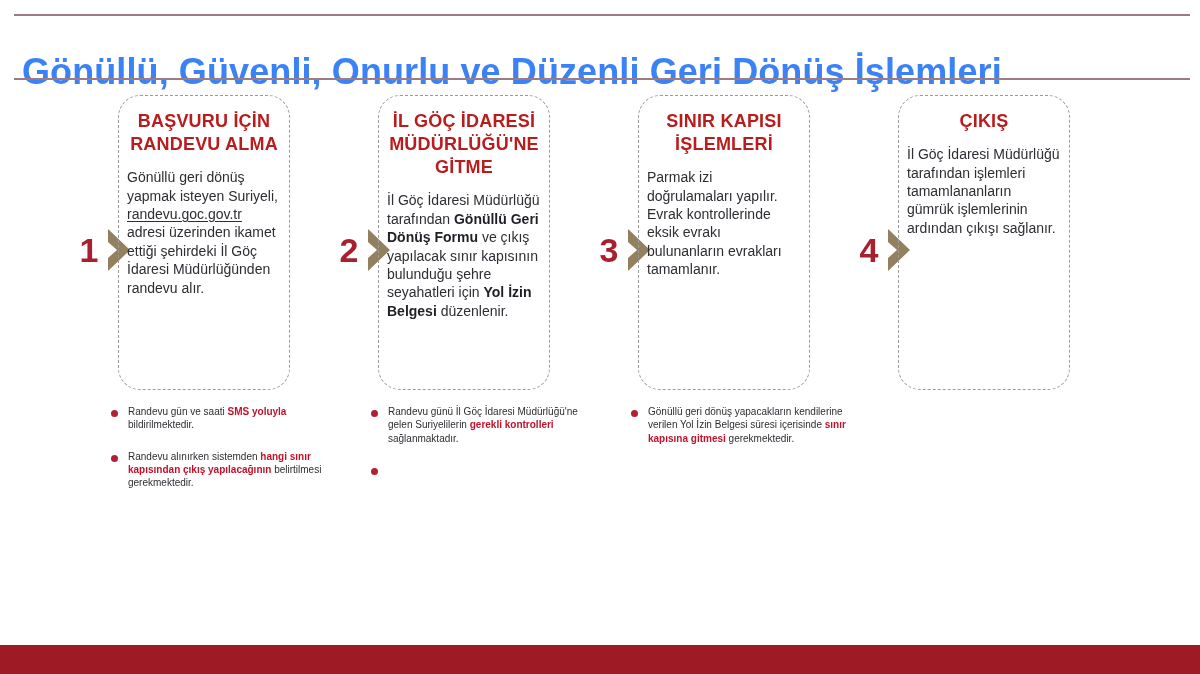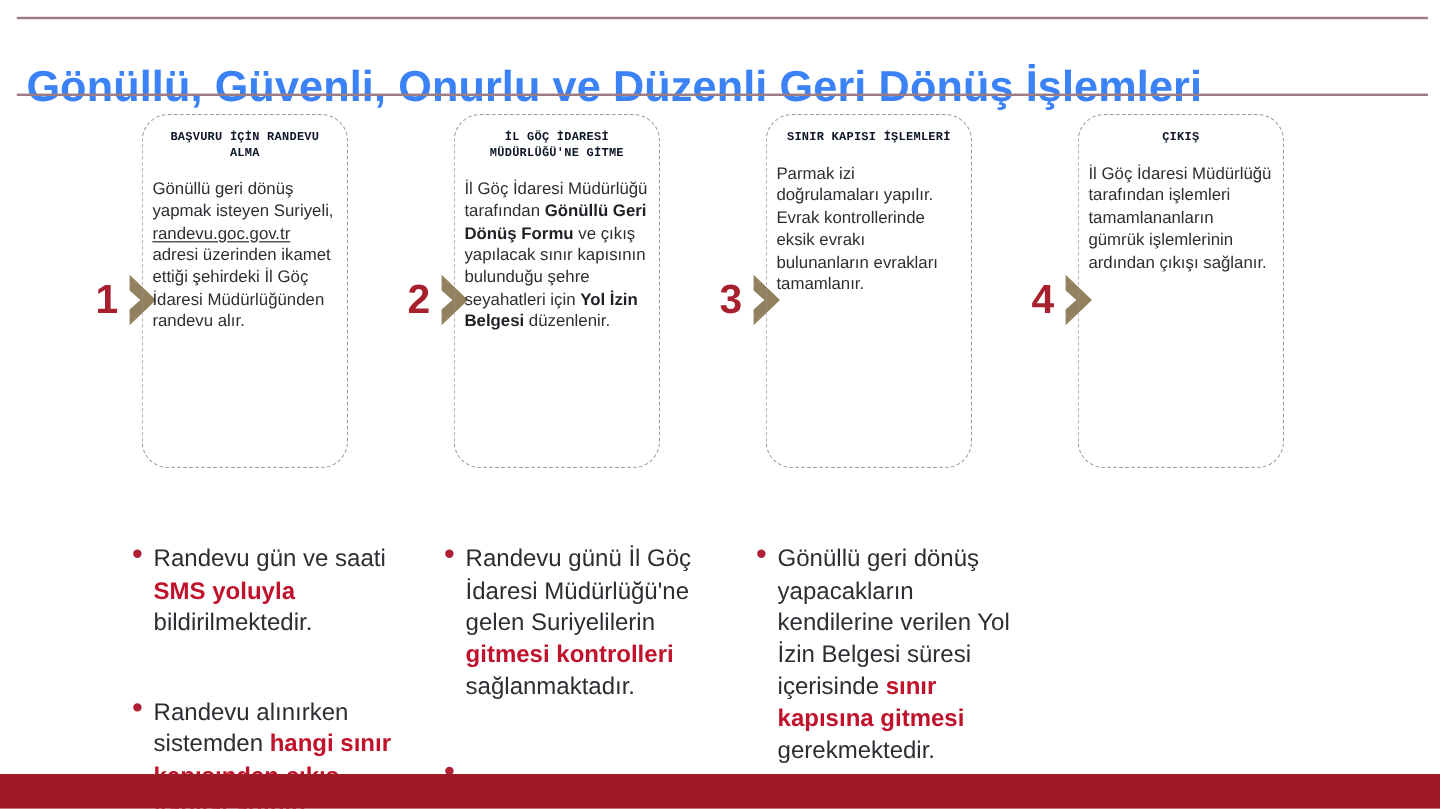--- a/index.html
+++ b/index.html
@@ -97,28 +97,27 @@
     left: 48px;
     top: 0;
     width: 172px;
     height: 295px;
     border: 1.6px dashed #9b9b9b;
     border-radius: 22px;
     box-sizing: border-box;
     padding: 14px 8px 8px 8px;
   }
   .card-heading {
-    color: #0f172a;
-    font-size: 10px;
+    color: #b91c1c;
+    font-size: 18px;
     font-weight: bold;
     line-height: 1.28;
     text-align: center;
     letter-spacing: 0.2px;
     margin: 0 0 12px 0;
-    font-family: Liberation Mono, monospace;
   }
   .card-body {
     color: #2d2d33;
     font-size: 14px;
     line-height: 1.32;
     text-align: left;
     margin: 0;
   }
   .card-body b { font-weight: bold; color: #1f1f25; }
   .card-body u {
@@ -131,24 +130,23 @@
   .bullets {
     position: absolute;
     left: 40px;
     top: 310px;
     width: 216px;
   }
   .bullet {
     position: relative;
     padding-left: 18px;
     margin-bottom: 18px;
-    font-size: 20px;
+    font-size: 10px;
     line-height: 1.33;
     color: #2d2d33;
-    margin-top: 48px;
   }
   .bullet .dot {
     position: absolute;
     left: 1px;
     top: 5px;
     width: 7px;
     height: 7px;
     border-radius: 50%;
     background: #b01f33;
   }
@@ -209,21 +207,21 @@
           <path d="M4 2 L26 23 L4 44 L4 31 L13 23 L4 15 Z" fill="#93805e"></path>
         </svg>
       </div>
       <div class="card">
         <div class="card-heading">İL GÖÇ İDARESİ MÜDÜRLÜĞÜ'NE GİTME</div>
         <div class="card-body">İl Göç İdaresi Müdürlüğü tarafından <b>Gönüllü Geri Dönüş Formu</b> ve çıkış yapılacak sınır kapısının bulunduğu şehre seyahatleri için <b>Yol İzin Belgesi</b> düzenlenir.</div>
       </div>
       <div class="bullets">
         <div class="bullet">
           <span class="dot"></span>
-          <span>Randevu günü İl Göç İdaresi Müdürlüğü'ne gelen Suriyelilerin <em>gitmesi kontrolleri</em> sağlanmaktadır.</span>
+          <span>Randevu günü İl Göç İdaresi Müdürlüğü'ne gelen Suriyelilerin <em>gerekli kontrolleri</em> sağlanmaktadır.</span>
         </div>
         <div class="bullet">
           <span class="dot"></span>
         </div>
       </div>
     </div>
 
     <div class="column col-2">
       <div class="marker">
         <span class="marker-number">3</span>

